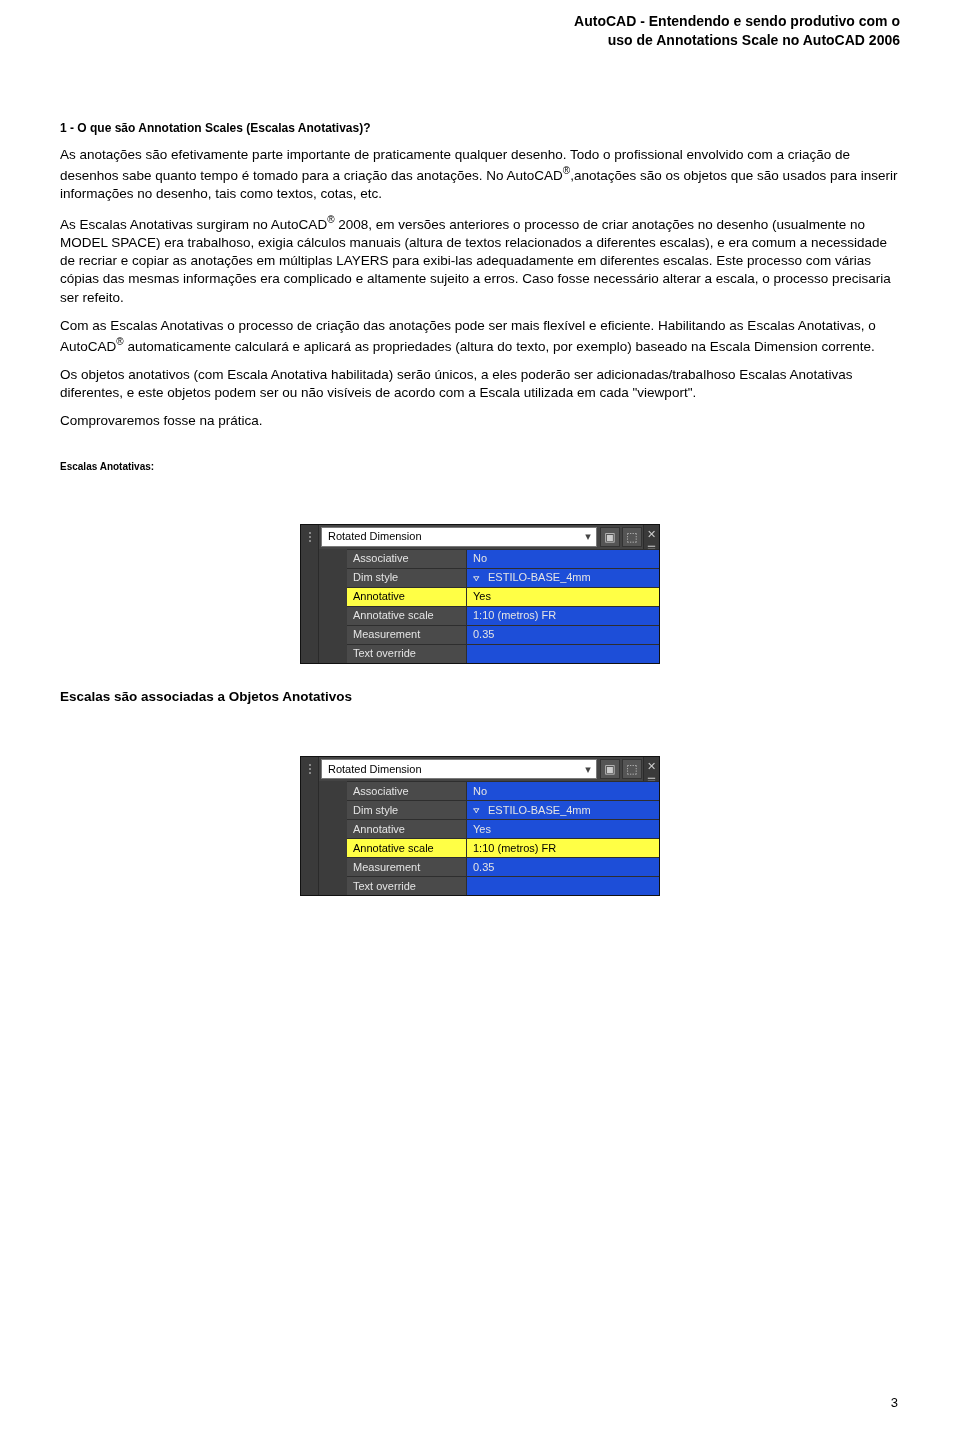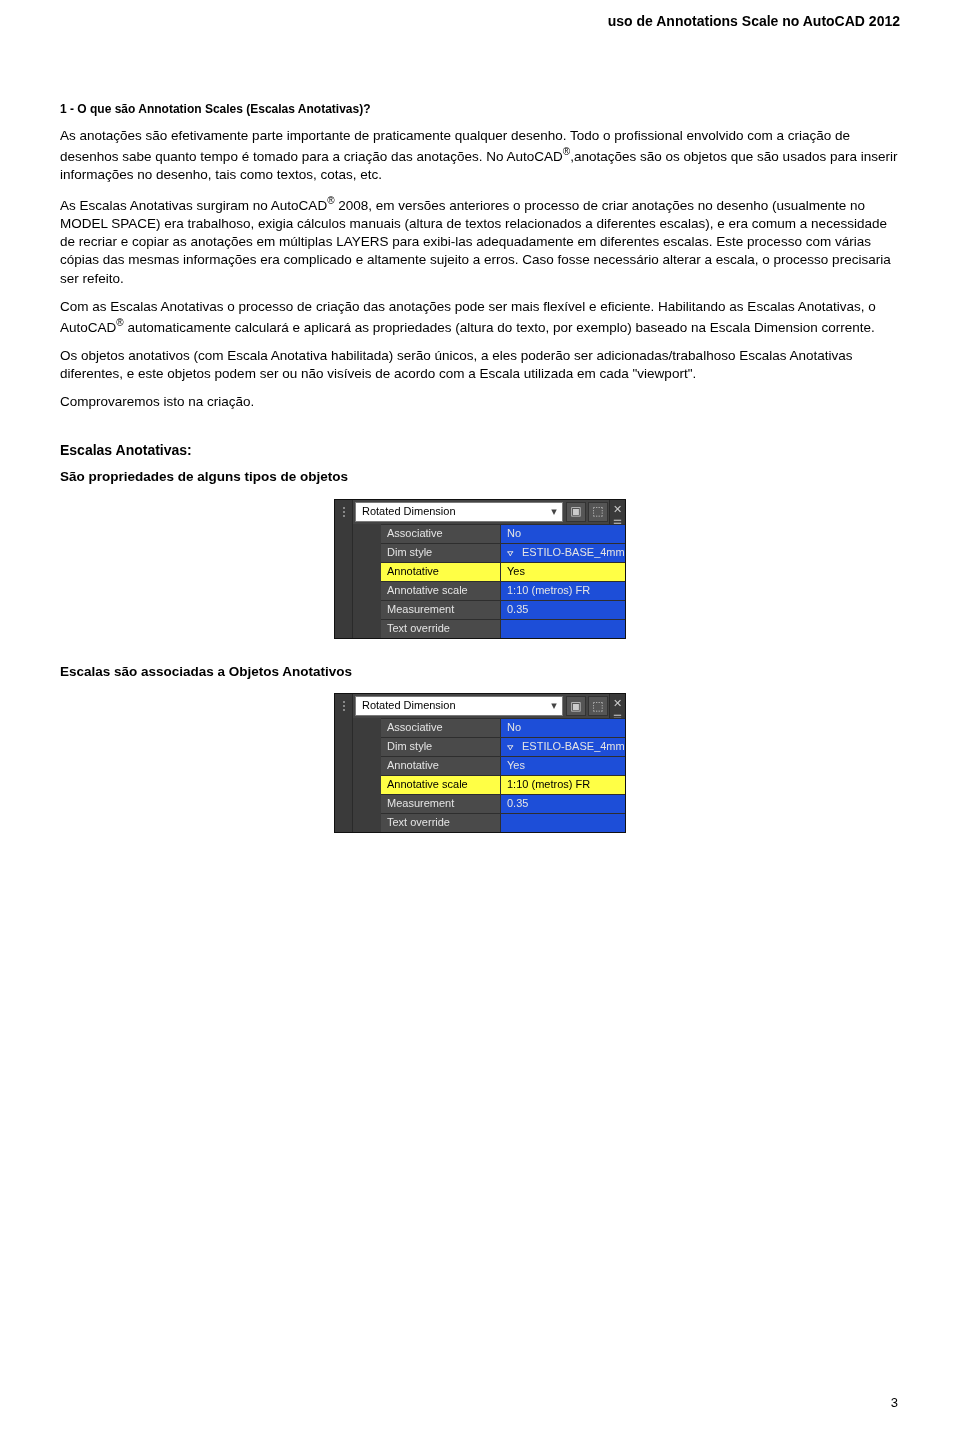--- a/index.html
+++ b/index.html
@@ -32,43 +32,44 @@
     font-size: 12px;
     margin-bottom: 10px;
   }
   .para {
     margin-bottom: 10px;
   }
   .sup { vertical-align: super; font-size: 10px; }
   .bold { font-weight: bold; }
   .subheading {
     font-weight: bold;
-    font-size: 14px;
+    font-size: 10px;
     margin-top: 30px;
     margin-bottom: 8px;
   }
   .pagenum {
     position: absolute;
     bottom: 18px;
     right: 62px;
     font-size: 13px;
   }
 
   
   .panel-wrap {
     display: flex;
     justify-content: center;
     margin: 12px 0 24px;
   }
   .panel {
-    width: 292px;
+    width: 360px;
     background: #3c3c3c;
     border: 1px solid #111;
     font-size: 11px;
     color: #e4e4e4;
+    margin-top: 38px;
   }
   .panel-title-row {
     display: flex;
     align-items: stretch;
     height: 24px;
     background: #444;
   }
   .grip-col {
     width: 18px;
     background: #3a3a3a;
@@ -142,42 +143,42 @@
   .annotative-glyph {
     display: inline-block; width: 10px; height: 10px;
     color: #e4e4e4; font-size: 10px; line-height: 10px;
   }
 </style>
 </head>
 <body>
 
 <div class="page">
   <div class="header">
-    <div>uso de Annotations Scale no AutoCAD 2012</div>
+    <div>AutoCAD - Entendendo e sendo produtivo com o</div>
+    <div>uso de Annotations Scale no AutoCAD 2006</div>
   </div>
 
   <div class="section-heading">1 - O que são Annotation Scales (Escalas Anotativas)?</div>
 
   <div class="para">
     <span>As anotações são efetivamente parte importante de praticamente qualquer desenho. Todo o profissional envolvido com a criação de desenhos sabe quanto tempo é tomado para a criação das anotações. No AutoCAD</span><span class="sup">®</span><span>,anotações são os objetos que são usados para inserir informações no desenho, tais como textos, cotas, etc.</span>
   </div>
 
   <div class="para">
     <span>As Escalas Anotativas surgiram no AutoCAD</span><span class="sup">®</span><span> 2008, em versões anteriores o processo de criar anotações no desenho (usualmente no MODEL SPACE) era trabalhoso, exigia cálculos manuais (altura de textos relacionados a diferentes escalas), e era comum a necessidade de recriar e copiar as anotações em múltiplas LAYERS para exibi-las adequadamente em diferentes escalas. Este processo com várias cópias das mesmas informações era complicado e altamente sujeito a erros. Caso fosse necessário alterar a escala, o processo precisaria ser refeito.</span>
   </div>
 
   <div class="para">
     <span>Com as Escalas Anotativas o processo de criação das anotações pode ser mais flexível e eficiente. Habilitando as Escalas Anotativas, o AutoCAD</span><span class="sup">®</span><span> automaticamente calculará e aplicará as propriedades (altura do texto, por exemplo) baseado na Escala Dimension corrente.</span>
   </div>
 
   <div class="para">Os objetos anotativos (com Escala Anotativa habilitada) serão únicos, a eles poderão ser adicionadas/trabalhoso Escalas Anotativas diferentes, e este objetos podem ser ou não visíveis de acordo com a Escala utilizada em cada "viewport".</div>
-  <div class="para">Comprovaremos isto na criação.</div>
+  <div class="para">Comprovaremos fosse na prática.</div>
 
   <div class="subheading">Escalas Anotativas:</div>
-  <div class="bold para">São propriedades de alguns tipos de objetos</div>
 
   <div class="panel-wrap">
     <div class="panel">
       <div class="panel-title-row">
         <div class="grip-col">
           <div class="grip-dot"></div>
             <div class="grip-dot"></div>
             <div class="grip-dot"></div>
         </div>
         <div class="title-input">

